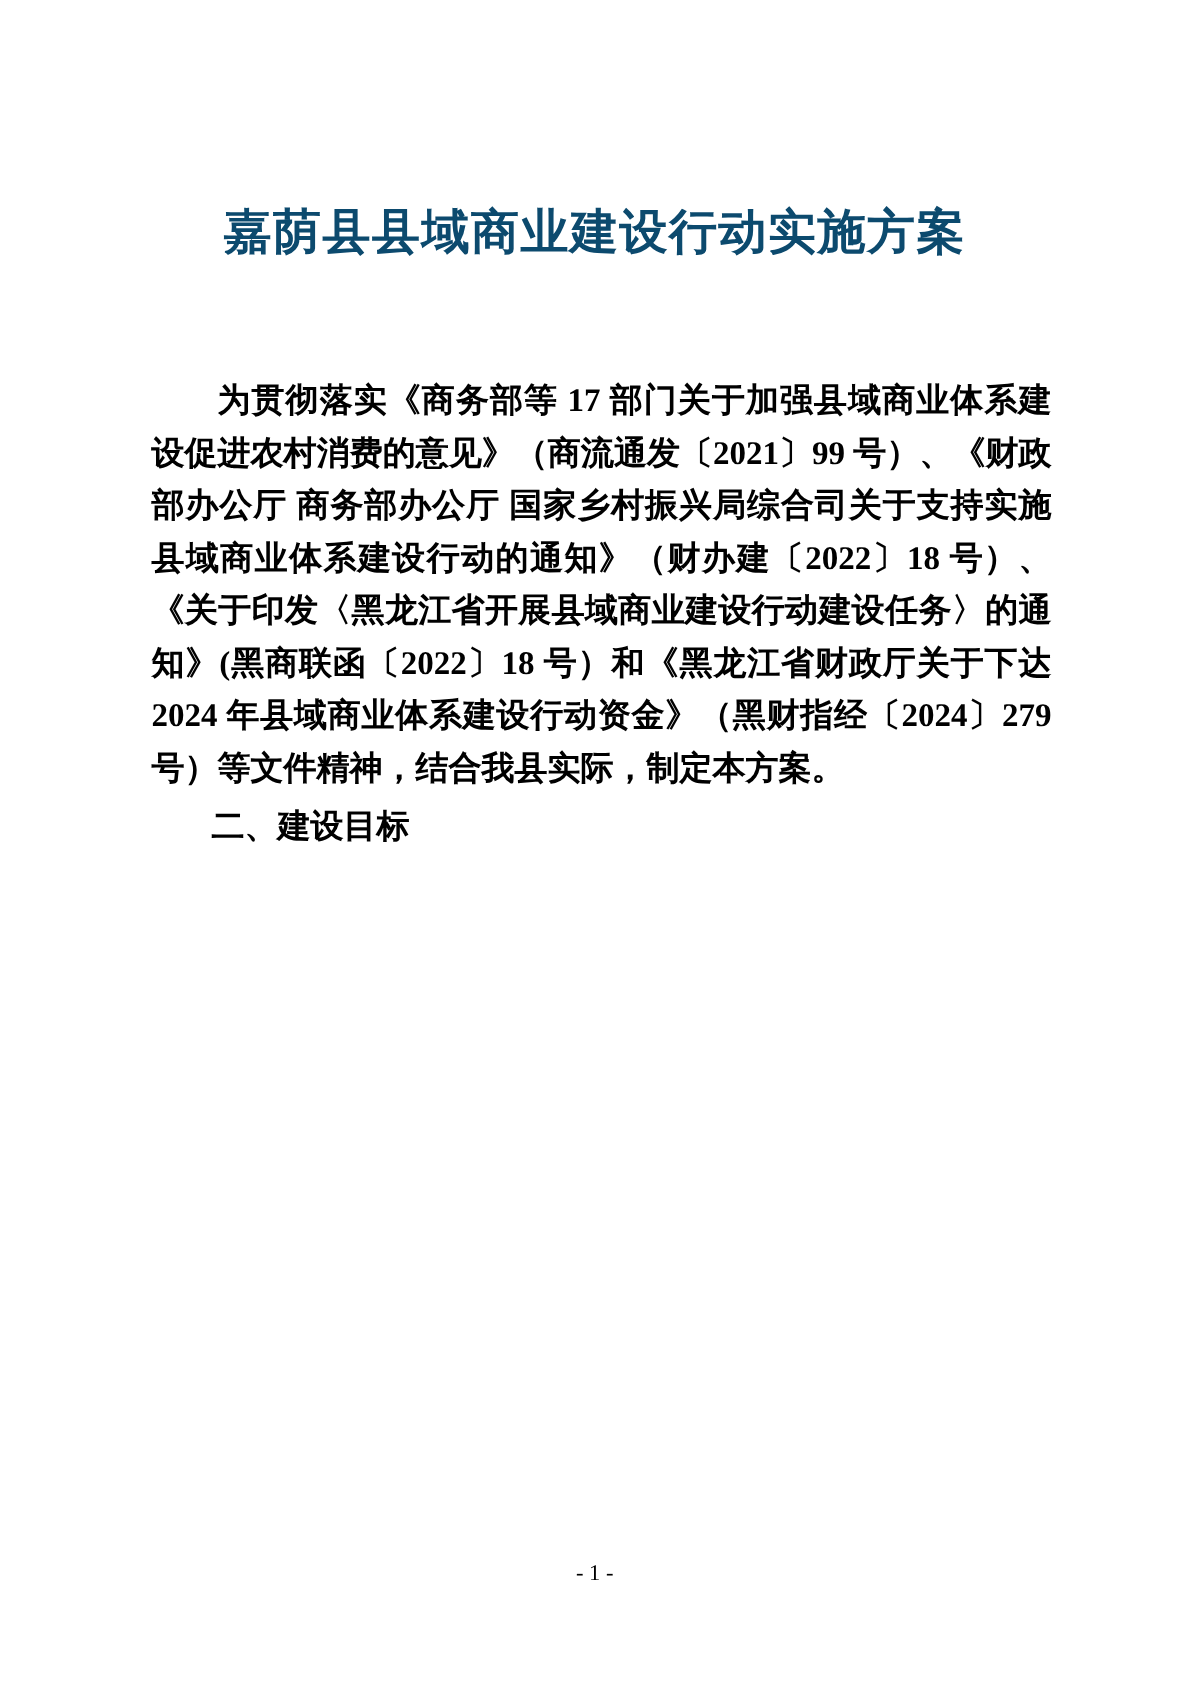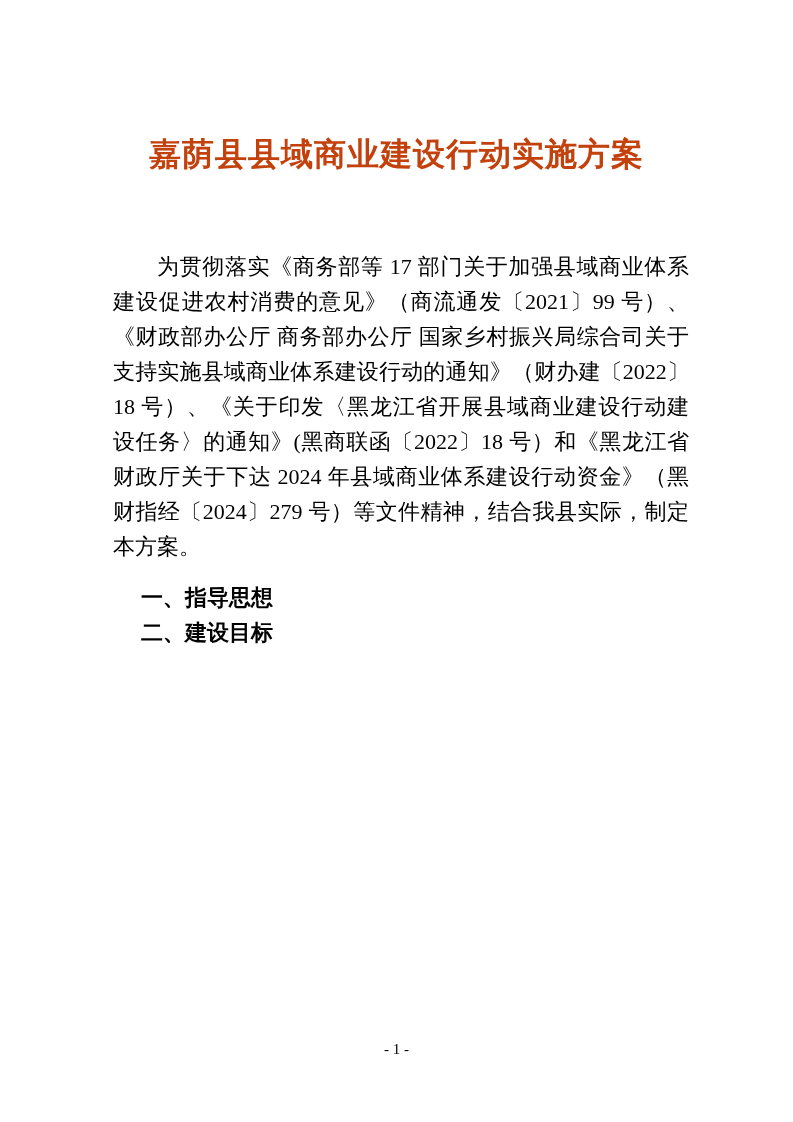--- a/index.html
+++ b/index.html
@@ -17,34 +17,34 @@
     font-family: "Liberation Serif", serif;
   }
   .doc-title {
     margin: 133px 40px 0 40px;
     text-align: center;
     font-family: "Liberation Serif", serif;
     font-weight: bold;
     font-size: 32px;
     line-height: 42px;
     letter-spacing: 1px;
-    color: #c2410c;
+    color: #0c4a6e;
   }
   .doc-body {
     margin: 74px 88px 0 97px;
     font-size: 22px;
     line-height: 35px;
     text-align: justify;
     text-justify: inter-ideograph;
   }
   .par {
-    margin: 16px;
+    margin: 4px;
     text-indent: 2em;
     font-family: "Liberation Serif", serif;
-    font-weight: normal;
+    font-weight: bold;
   }
   .sec-heading {
     margin: 0;
     text-indent: 2em;
     font-size: 22px;
     line-height: 35px;
     font-weight: bold;
     font-family: "Liberation Sans", sans-serif;
   }
   .page-number {
@@ -63,21 +63,20 @@
 <body>
 
 <div class="page">
 
   <h1 class="doc-title">嘉荫县县域商业建设行动实施方案</h1>
 
   <div class="doc-body">
 
     <p class="par">为贯彻落实《商务部等 17 部门关于加强县域商业体系建设促进农村消费的意见》（商流通发〔2021〕99 号）、《财政部办公厅 商务部办公厅 国家乡村振兴局综合司关于支持实施县域商业体系建设行动的通知》（财办建〔2022〕18 号）、《关于印发〈黑龙江省开展县域商业建设行动建设任务〉的通知》(黑商联函〔2022〕18 号）和《黑龙江省财政厅关于下达 2024 年县域商业体系建设行动资金》（黑财指经〔2024〕279 号）等文件精神，结合我县实际，制定本方案。</p>
 
-    <h2 class="sec-heading">一、指导思想</h2>
 
 
     <h2 class="sec-heading">二、建设目标</h2>
 
 
   </div>
 
   <div class="page-number">- 1 -</div>
 
 </div>

